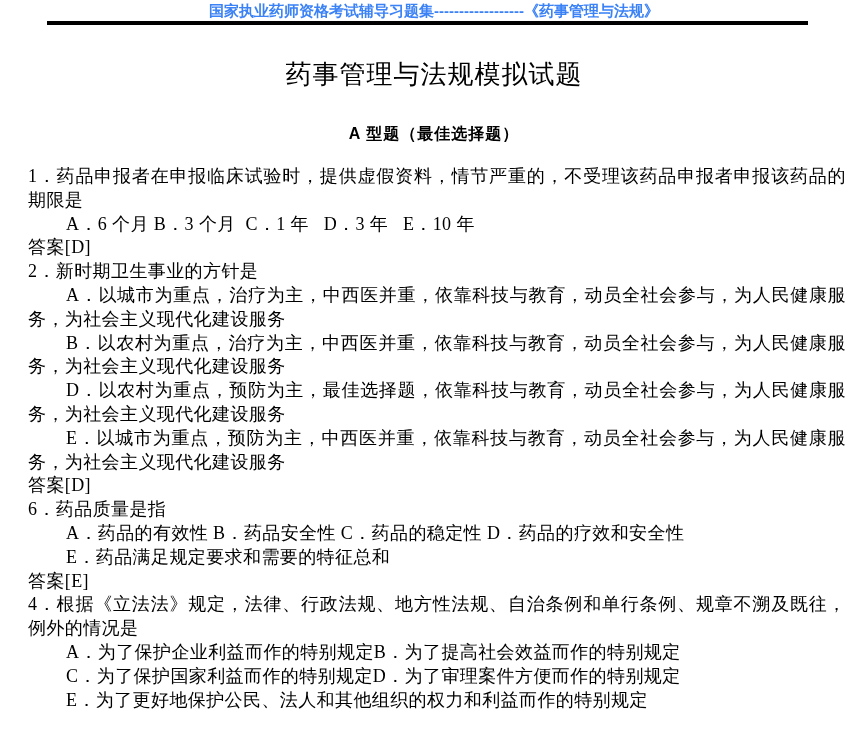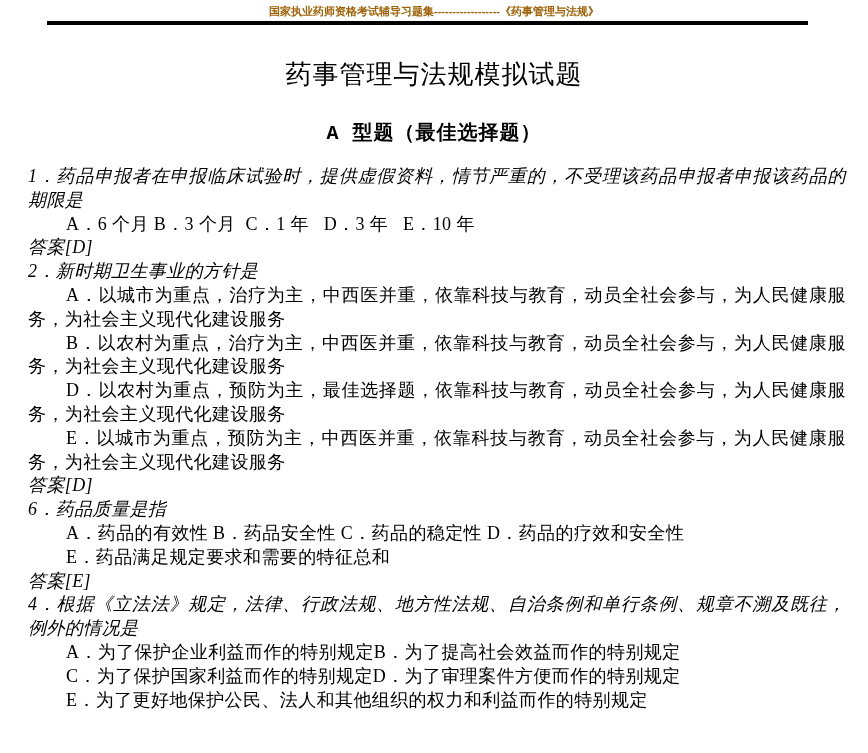--- a/index.html
+++ b/index.html
@@ -9,67 +9,67 @@
     height: 753px;
     background: #ffffff;
     overflow: hidden;
     color: #111111;
   }
   .header {
     padding-top: 2px;
     text-align: center;
     font-family: "Liberation Sans", sans-serif;
     font-weight: bold;
-    font-size: 11px;
+    font-size: 15px;
     line-height: 18px;
-    color: #a16207;
+    color: #3b82f6;
   }
   .rule {
     margin: 1px 0 0 47px;
     width: 761px;
     height: 4px;
     background: #000000;
   }
   .title {
     margin: 33px 0 0 0;
     text-align: center;
     font-family: "Liberation Sans", sans-serif;
     font-weight: normal;
     font-size: 26px;
     line-height: 32px;
     color: #000000;
     letter-spacing: 1px;
   }
   .section {
     margin: 32px 0 0 0;
     text-align: center;
-    font-family: Liberation Mono, monospace;
+    font-family: Liberation Sans, sans-serif;
     font-weight: bold;
-    font-size: 20px;
+    font-size: 16px;
     line-height: 24px;
     color: #000000;
     letter-spacing: 1px;
   }
   .body {
     margin: 19px 22px 0 28px;
     width: 818px;
     font-family: "Liberation Serif", serif;
     font-size: 18px;
     line-height: 23.8px;
     letter-spacing: 0.4px;
     text-align: justify;
     color: #000000;
   }
   .body p {
     margin: 0;
     padding: 0;
     white-space: pre-wrap;
   }
   .opt { text-indent: 38px; }
-  .stem, .ans { text-indent: 0; font-style: italic; }
+  .stem, .ans { text-indent: 0; }
 </style>
 </head>
 <body>
 
 <div class="page">
 
   <div class="header">
     <span>国家执业药师资格考试辅导习题集------------------《药事管理与法规》</span>
   </div>
 

